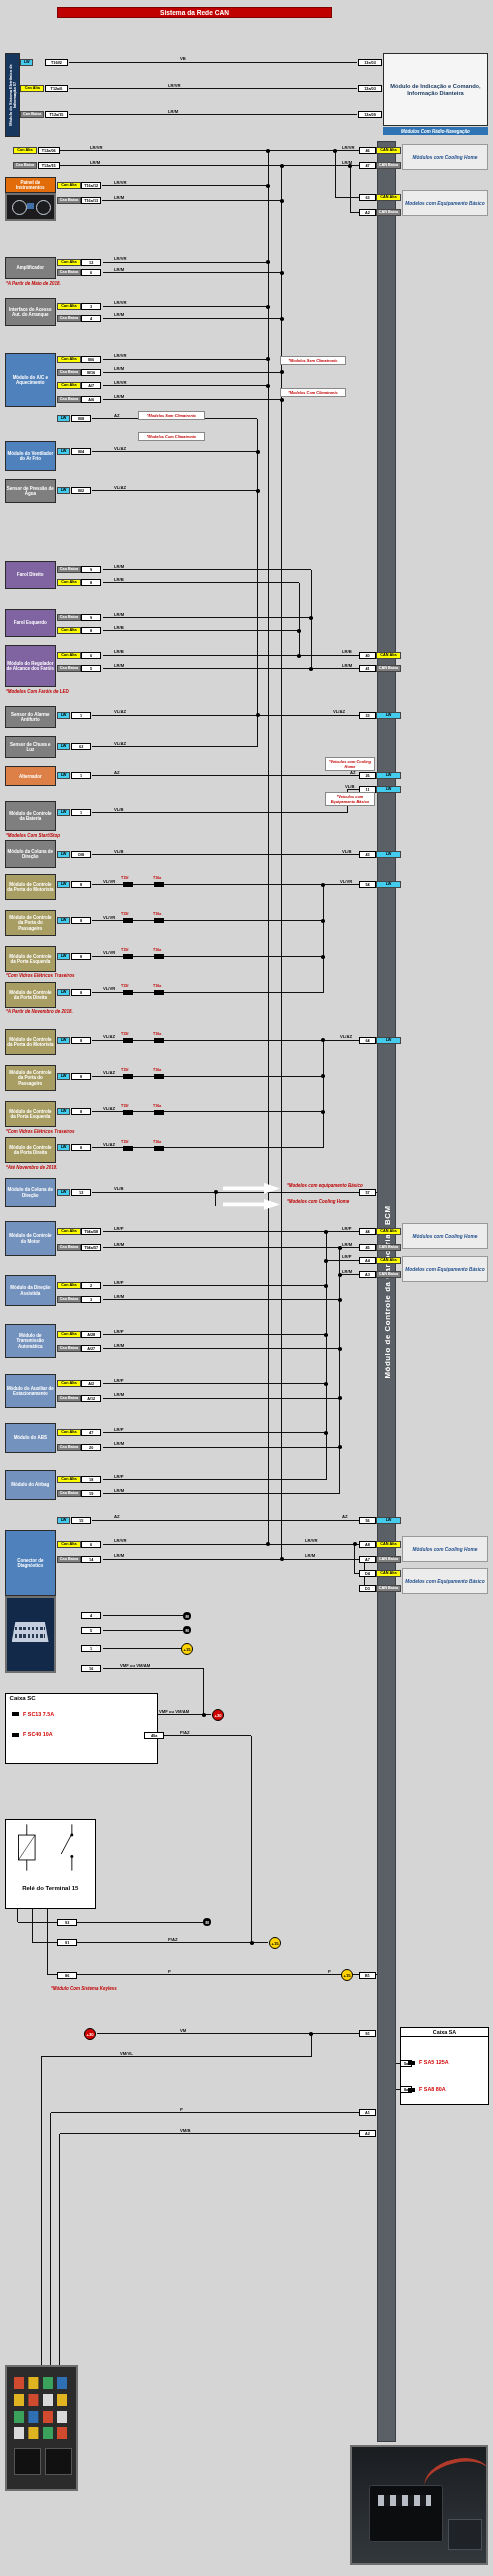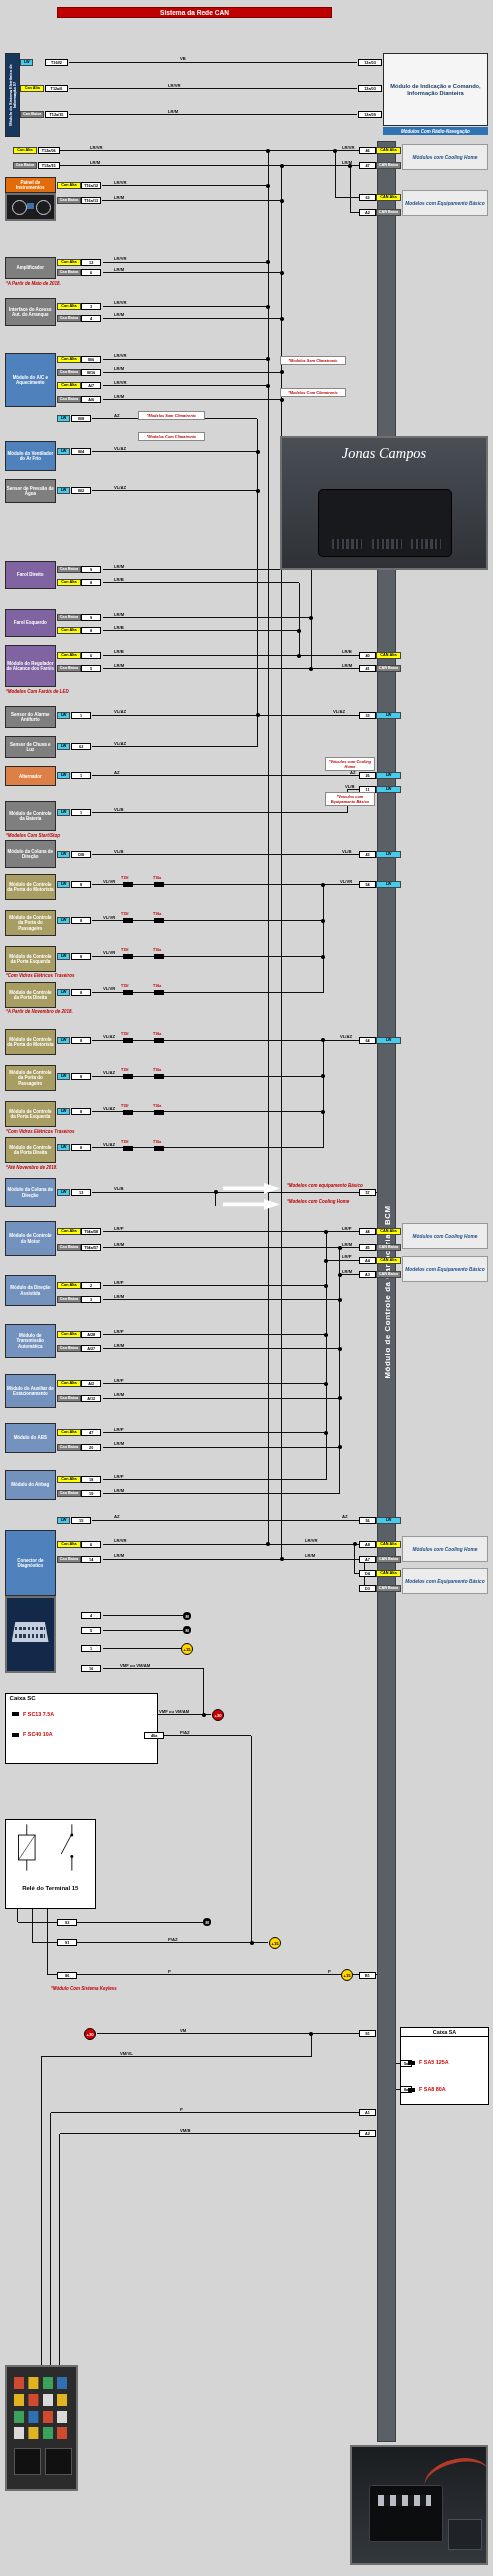--- a/index.html
+++ b/index.html
@@ -73,27 +73,20 @@
     <span class="boxtitle" style="position:static;font-size:5.4px;">Caixa SA</span>
   </div>
   <div class="box" style="left:400px;top:2036px;width:89px;height:69px;"></div>
 
   <div class="photo" style="left:4.8px;top:193px;width:51px;height:27.5px;background:#1c1c1e;">
     <div style="position:absolute;left:4.8px;top:4.8px;width:13px;height:13px;border:1.2px solid #cfd6dd;border-radius:50%;"></div>
     <div style="position:absolute;left:29px;top:4.8px;width:13px;height:13px;border:1.2px solid #cfd6dd;border-radius:50%;"></div>
     <div style="position:absolute;left:20px;top:8.4px;width:7.2px;height:6px;background:#3f71a8;"></div>
   </div>
 
-  <div class="photo" style="left:280px;top:436px;width:208px;height:134px;background:linear-gradient(#4a4f55,#2e3237);">
-    <div class="signature">Jonas Campos</div>
-    <div style="position:absolute;left:36px;top:51px;width:132px;height:66px;background:#17191c;border-radius:4.8px;border:1.2px solid #000;"></div>
-    <div style="position:absolute;left:50px;top:101px;width:30px;height:9.6px;background:repeating-linear-gradient(90deg,#3b4048 0 2.4px,#14161a 2.4px 4.8px);"></div>
-    <div style="position:absolute;left:90px;top:101px;width:30px;height:9.6px;background:repeating-linear-gradient(90deg,#3b4048 0 2.4px,#14161a 2.4px 4.8px);"></div>
-    <div style="position:absolute;left:129px;top:101px;width:30px;height:9.6px;background:repeating-linear-gradient(90deg,#3b4048 0 2.4px,#14161a 2.4px 4.8px);"></div>
-  </div>
 
   <div class="photo" style="left:4.8px;top:1596px;width:51px;height:77px;background:#12294a;">
     <div style="position:absolute;left:4.8px;top:24px;width:37px;height:20.3px;background:#c5cede;clip-path:polygon(10% 0,90% 0,100% 100%,0 100%);">
       <div style="position:absolute;left:3.6px;top:4.8px;width:30px;height:3.6px;background:repeating-linear-gradient(90deg,#2a3a55 0 2.4px,#c5cede 2.4px 4.2px);"></div>
       <div style="position:absolute;left:3.6px;top:12px;width:30px;height:3.6px;background:repeating-linear-gradient(90deg,#2a3a55 0 2.4px,#c5cede 2.4px 4.2px);"></div>
     </div>
   </div>
 
   <div class="photo" style="left:4.8px;top:2365px;width:73px;height:126px;background:#2b2b2b;">
     <div style="position:absolute;left:7.2px;top:9.6px;width:9.6px;height:12px;background:#cf4a2f;box-shadow:14.4px 0 0 #e0b320,29px 0 0 #3aa25a,43px 0 0 #2f6fb3,0 17px 0 #e0b320,14.4px 17px 0 #cf4a2f,29px 17px 0 #d9d9d9,43px 17px 0 #e0b320,0 34px 0 #3aa25a,14.4px 34px 0 #2f6fb3,29px 34px 0 #cf4a2f,43px 34px 0 #d9d9d9,0 50px 0 #d9d9d9,14.4px 50px 0 #e0b320,29px 50px 0 #3aa25a,43px 50px 0 #cf4a2f;"></div>

